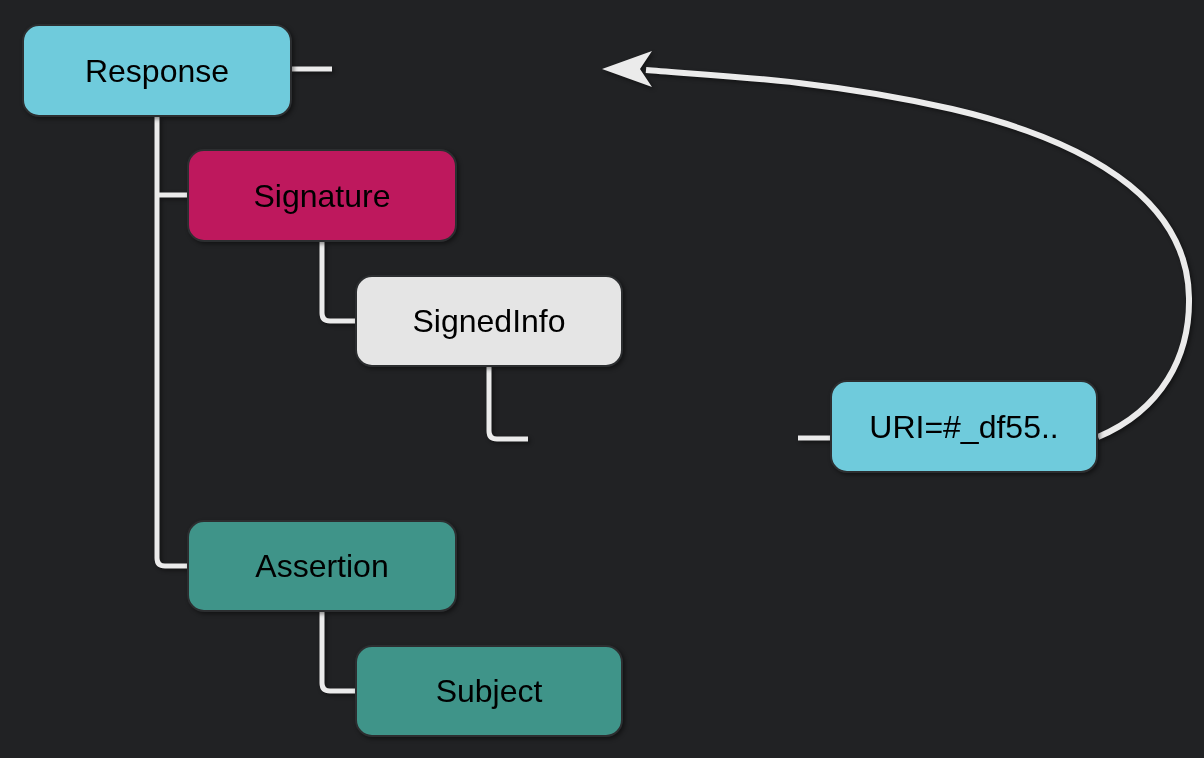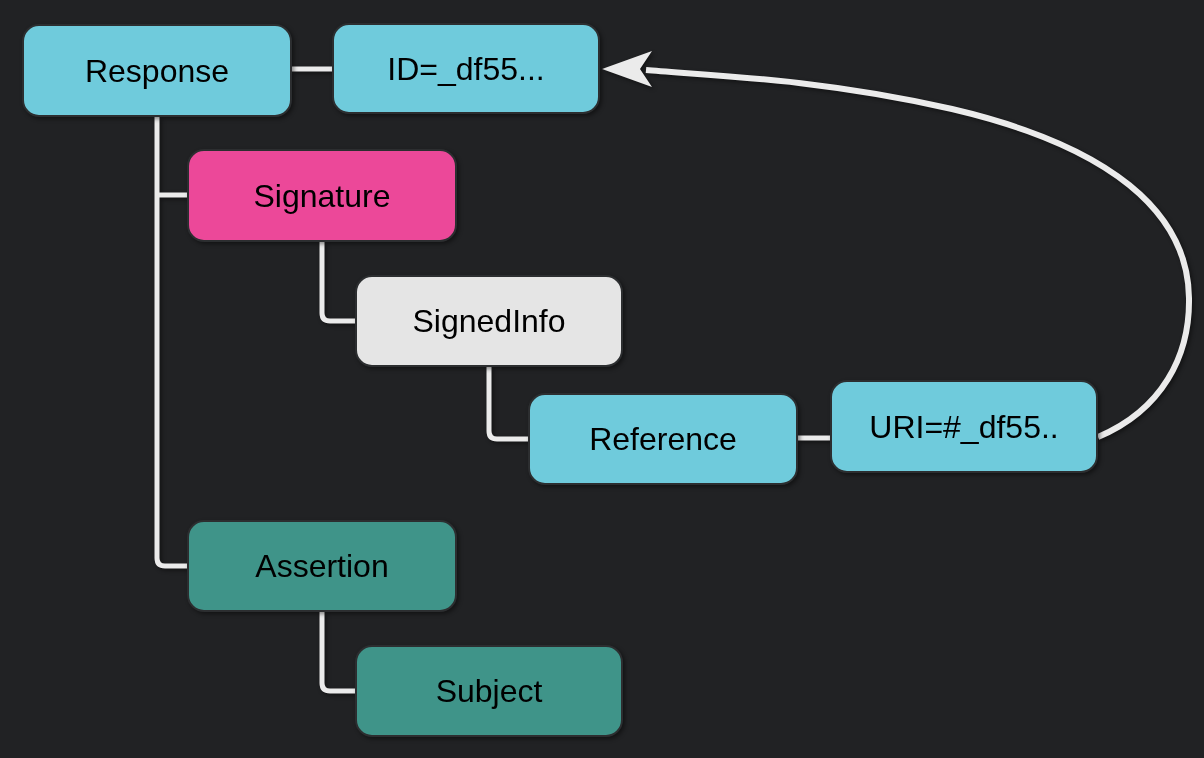--- a/index.html
+++ b/index.html
@@ -86,35 +86,29 @@
     <path class="link" d="M322 612 L322 683 Q322 691 330 691 L355 691"></path>
 
     <path class="ref-arrow" d="M1098 437 C1162 410 1190 356 1189 298 C1188 212 1110 146 952 109 C818 78 700 75 646 70"></path>
     <polygon class="arrow-head" points="602,69 652,51 640,69 652,87"></polygon>
   </svg>
 
   <div class="node" id="n-response" style="background: rgb(111, 203, 220);">
     <span class="label">Response</span>
   </div>
 
-  <div class="node" id="n-id-attr" style="background: rgb(111, 203, 220);">
-    <span class="label">ID=_df55...</span>
-  </div>
 
-  <div class="node" id="n-signature" style="background: #ec4899;">
+  <div class="node" id="n-signature" style="background: #be185d;">
     <span class="label">Signature</span>
   </div>
 
   <div class="node" id="n-signedinfo" style="background: #e5e5e5;">
     <span class="label">SignedInfo</span>
   </div>
 
-  <div class="node" id="n-reference" style="background: rgb(111, 203, 220);">
-    <span class="label">Reference</span>
-  </div>
 
   <div class="node" id="n-uri-attr" style="background: rgb(111, 203, 220);">
     <span class="label">URI=#_df55..</span>
   </div>
 
   <div class="node" id="n-subject" style="background: rgb(63, 148, 137);">
     <span class="label">Subject</span>
   </div>
 
   <div class="node" id="n-assertion" style="background: rgb(63, 148, 137);">

